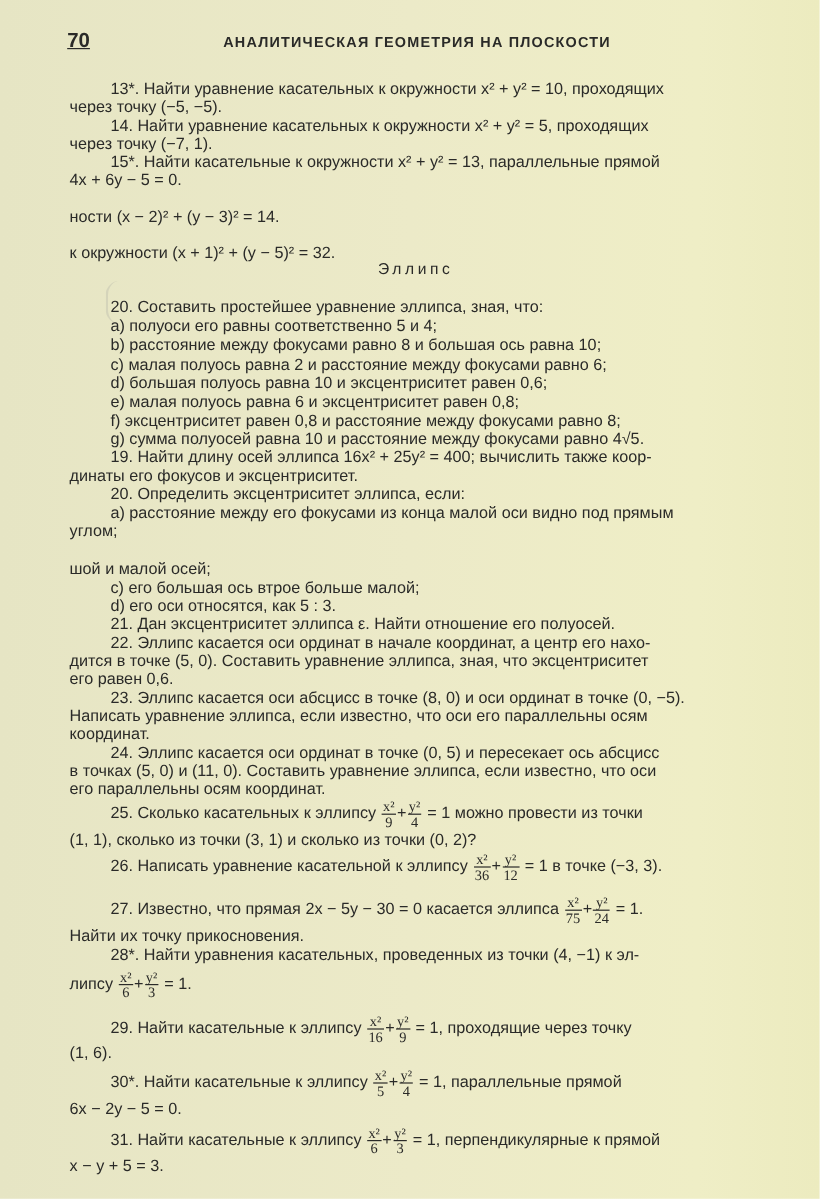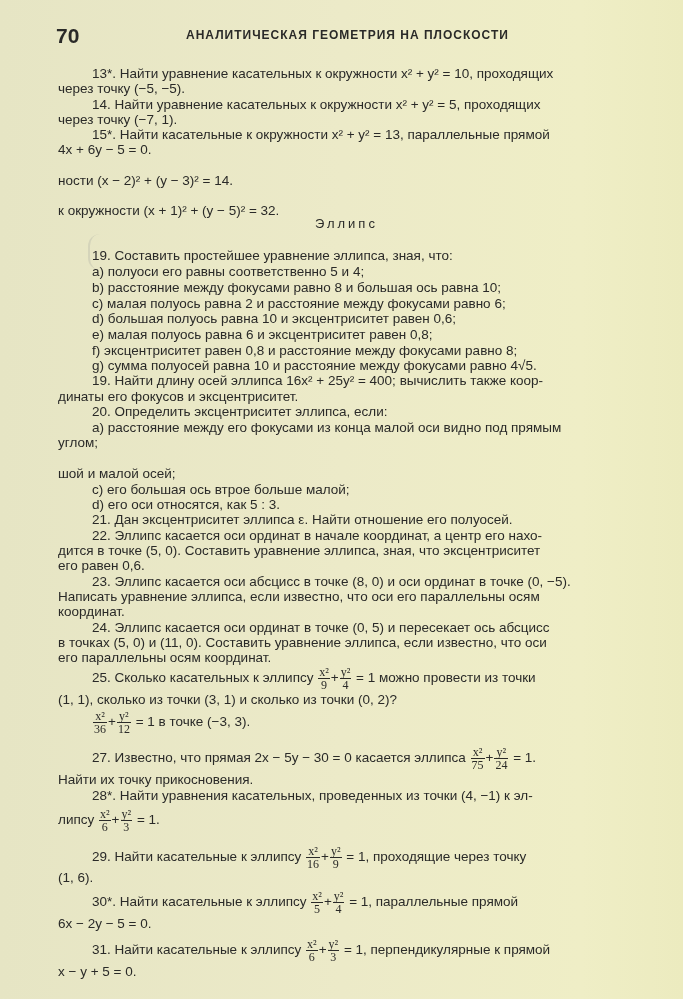--- a/index.html
+++ b/index.html
@@ -5,21 +5,21 @@
   html, body { margin: 0; padding: 0; }
   body {
     width: 683px; height: 999px; overflow: hidden;
     background: linear-gradient(90deg, #e6e5c4 0%, #eceac8 50%, #efeec6 85%, #ecebbf 100%);
     font-family: "Liberation Sans", sans-serif;
     color: #2a2a28;
     position: relative;
   }
   .page { position: absolute; left: 0; top: 0; width: 683px; height: 999px; }
   .header { position: absolute; top: 24px; left: 56px; right: 40px; height: 20px; }
-  .page-number { position: absolute; left: 0; top: 0; font-size: 21px; font-weight: bold; }
+  .page-number { position: absolute; left: 0; top: 0; font-size: 17px; font-weight: bold; text-decoration: underline; }
   .running-head { position: absolute; left: 130px; top: 4px; font-size: 12px; font-weight: bold; letter-spacing: 1px; }
   .line { position: absolute; left: 0; white-space: nowrap; font-size: 13.5px; line-height: 16px; transform-origin: left center; }
   .frac { display: inline-block; vertical-align: middle; text-align: center; font-family: "Liberation Serif", serif; font-size: 12px; line-height: 12px; margin: 0 1px; }
   .frac .n { display: block; border-bottom: 1px solid #2a2a28; padding: 0 1px; }
   .frac .d { display: block; padding: 0 1px; }
   .section-title { position: absolute; left: 315px; top: 216px; font-size: 13px; letter-spacing: 3px; }
   .mark { position: absolute; left: 88px; top: 234px; width: 18px; height: 36px; border-left: 2px solid #c9c9b4; border-radius: 12px 0 0 12px; opacity: .6; }
 </style>
 </head>
 <body>
@@ -35,21 +35,21 @@
   <div class="line" style="top:97px;left:92px">14. Найти уравнение касательных к окружности x² + y² = 5, проходящих</div>
   <div class="line" style="top:112px;left:58px">через точку (−7, 1).</div>
   <div class="line" style="top:127px;left:92px">15*. Найти касательные к окружности x² + y² = 13, параллельные прямой</div>
   <div class="line" style="top:142px;left:58px">4x + 6y − 5 = 0.</div>
   <div class="line" style="top:173px;left:58px">ности (x − 2)² + (y − 3)² = 14.</div>
   <div class="line" style="top:203px;left:58px">к окружности (x + 1)² + (y − 5)² = 32.</div>
 
   <div class="section-title">Эллипс</div>
   <div class="mark"></div>
 
-  <div class="line" style="top:248px;left:92px">19. Составить простейшее уравнение эллипса, зная, что:</div>
+  <div class="line" style="top:248px;left:92px">20. Составить простейшее уравнение эллипса, зная, что:</div>
   <div class="line" style="top:264px;left:92px">a) полуоси его равны соответственно 5 и 4;</div>
   <div class="line" style="top:280px;left:92px">b) расстояние между фокусами равно 8 и большая ось равна 10;</div>
   <div class="line" style="top:296px;left:92px">c) малая полуось равна 2 и расстояние между фокусами равно 6;</div>
   <div class="line" style="top:311px;left:92px">d) большая полуось равна 10 и эксцентриситет равен 0,6;</div>
   <div class="line" style="top:327px;left:92px">e) малая полуось равна 6 и эксцентриситет равен 0,8;</div>
   <div class="line" style="top:343px;left:92px">f) эксцентриситет равен 0,8 и расстояние между фокусами равно 8;</div>
   <div class="line" style="top:358px;left:92px">g) сумма полуосей равна 10 и расстояние между фокусами равно 4√5.</div>
   <div class="line" style="top:373px;left:92px">19. Найти длину осей эллипса 16x² + 25y² = 400; вычислить также коор-</div>
   <div class="line" style="top:389px;left:58px">динаты его фокусов и эксцентриситет.</div>
   <div class="line" style="top:404px;left:92px">20. Определить эксцентриситет эллипса, если:</div>
@@ -70,20 +70,21 @@
   <div class="line" style="top:650px;left:58px">его параллельны осям координат.</div>
 
   <div class="line" style="top:666px;left:92px">
     <span>25. Сколько касательных к эллипсу</span>
     <span class="frac"><span class="n">x²</span><span class="d">9</span></span><span>+</span><span class="frac"><span class="n">y²</span><span class="d">4</span></span>
     <span>= 1 можно провести из точки</span>
   </div>
   <div class="line" style="top:692px;left:58px">(1, 1), сколько из точки (3, 1) и сколько из точки (0, 2)?</div>
 
   <div class="line" style="top:710px;left:92px">
+    <span>26. Написать уравнение касательной к эллипсу</span>
     <span class="frac"><span class="n">x²</span><span class="d">36</span></span><span>+</span><span class="frac"><span class="n">y²</span><span class="d">12</span></span>
     <span>= 1 в точке (−3, 3).</span>
   </div>
 
   <div class="line" style="top:746px;left:92px">
     <span>27. Известно, что прямая 2x − 5y − 30 = 0 касается эллипса</span>
     <span class="frac"><span class="n">x²</span><span class="d">75</span></span><span>+</span><span class="frac"><span class="n">y²</span><span class="d">24</span></span>
     <span>= 1.</span>
   </div>
   <div class="line" style="top:772px;left:58px">Найти их точку прикосновения.</div>
@@ -107,14 +108,14 @@
     <span class="frac"><span class="n">x²</span><span class="d">5</span></span><span>+</span><span class="frac"><span class="n">y²</span><span class="d">4</span></span>
     <span>= 1, параллельные прямой</span>
   </div>
   <div class="line" style="top:916px;left:58px">6x − 2y − 5 = 0.</div>
 
   <div class="line" style="top:938px;left:92px">
     <span>31. Найти касательные к эллипсу</span>
     <span class="frac"><span class="n">x²</span><span class="d">6</span></span><span>+</span><span class="frac"><span class="n">y²</span><span class="d">3</span></span>
     <span>= 1, перпендикулярные к прямой</span>
   </div>
-  <div class="line" style="top:964px;left:58px">x − y + 5 = 0.</div>
+  <div class="line" style="top:964px;left:58px">x − y + 5 = 3.</div>
 </div>
 
 </body></html>

